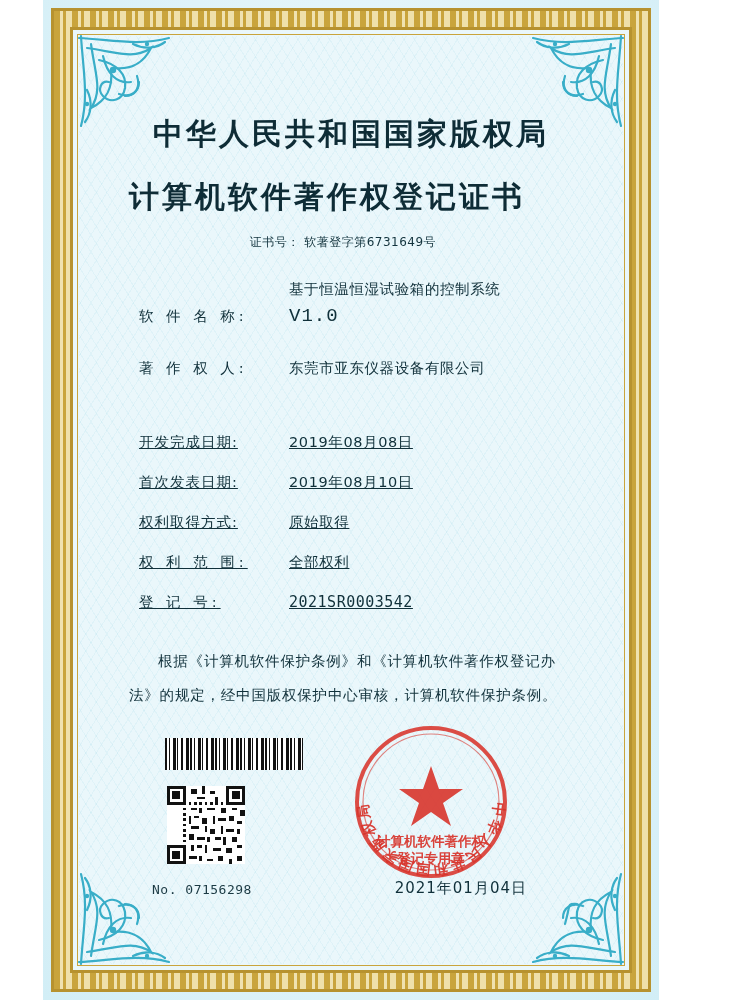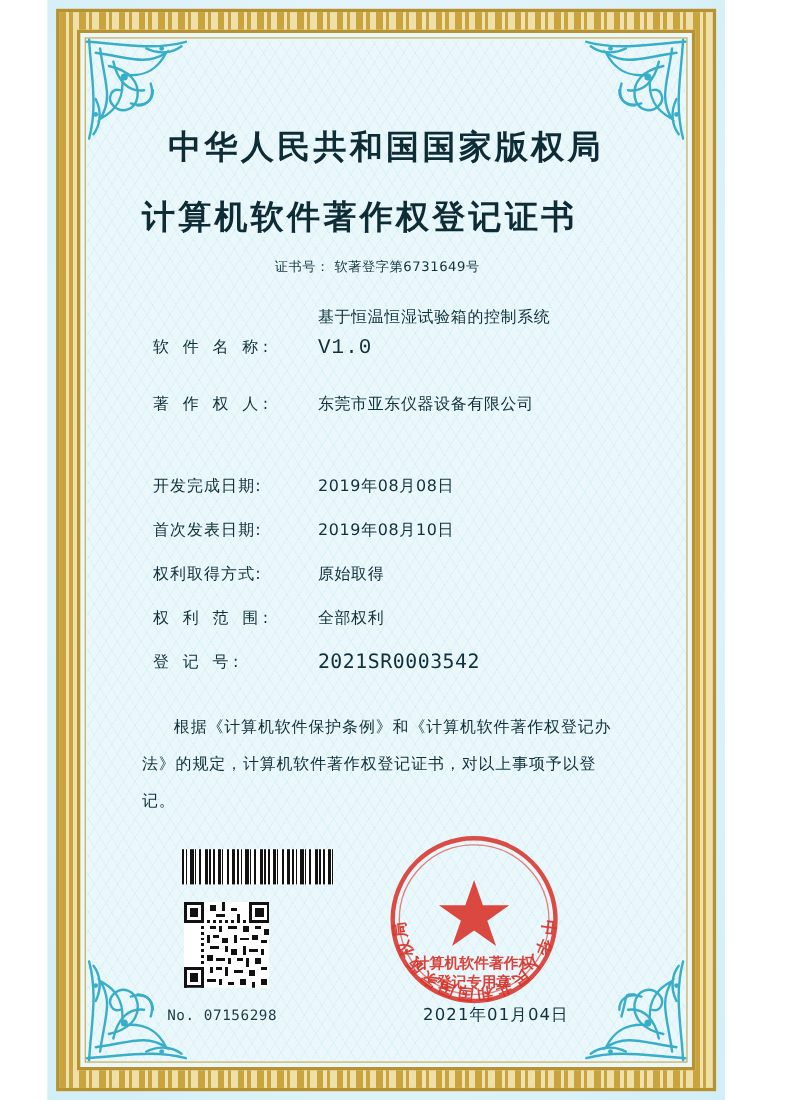--- a/index.html
+++ b/index.html
@@ -139,26 +139,26 @@
     flex: 1 1 auto;
     letter-spacing: 0.6px;
   }
   .field-value .v2 {
     display: block;
     font-family: Liberation Mono, monospace;
     font-size: 19px;
     letter-spacing: 1px;
     margin-top: 3px;
   }
-  .mono { font-family: "DejaVu Sans Mono", "Liberation Mono", monospace; font-size: 18px; letter-spacing: 0.5px;}
+  .mono { font-family: "DejaVu Sans Mono", "Liberation Mono", monospace; font-size: 15px; letter-spacing: 0.5px;}
 
   .gap-lg { height: 44px; }
   .gap-md { height: 22px; }
 
-  .rows-block .field-row { margin-bottom: 16px; }
+  .rows-block .field-row { margin-bottom: 16px; text-decoration: underline; }
 
   .statement {
     margin-top: 30px;
     font-size: 14.5px;
     line-height: 34px;
     letter-spacing: 0.8px;
     text-indent: 2em;
     color: #10303a;
     padding-right: 6px;
   }
@@ -196,21 +196,21 @@
     top: 146px;
     font-family: "DejaVu Sans Mono", "Liberation Mono", monospace;
     font-size: 13px;
     color: #1b3a44;
     letter-spacing: 0.5px;
     padding-left: 11px;
   }
 
   .date-issue {
     position: absolute;
-    right: 56px;
+    right: 46px;
     top: 143px;
     font-size: 15px;
     letter-spacing: 1px;
     color: #10303a;
   }
 
   
   .seal {
     position: absolute;
     right: 58px;
@@ -358,21 +358,21 @@
           <div class="field-value">全部权利</div>
         </div>
         <div class="field-row">
           <div class="field-label">登  记  号:</div>
           <div class="field-value mono">2021SR0003542</div>
         </div>
       </div>
 
     </div>
 
-    <div class="statement">根据《计算机软件保护条例》和《计算机软件著作权登记办法》的规定，计算机软件著作权登记证书，对以上事项予以登记。</div>
+    <div class="statement">根据《计算机软件保护条例》和《计算机软件著作权登记办法》的规定，经中国版权保护中心审核，计算机软件保护条例。</div>
 
     <div class="codes">
 
       <div class="barcode"></div>
 
       <div class="qr">
         <svg width="78" height="78" viewBox="0 0 29 29" xmlns="http://www.w3.org/2000/svg" shape-rendering="crispEdges">
           <rect width="29" height="29" fill="#ffffff"></rect>
           <g fill="#111111">
 

